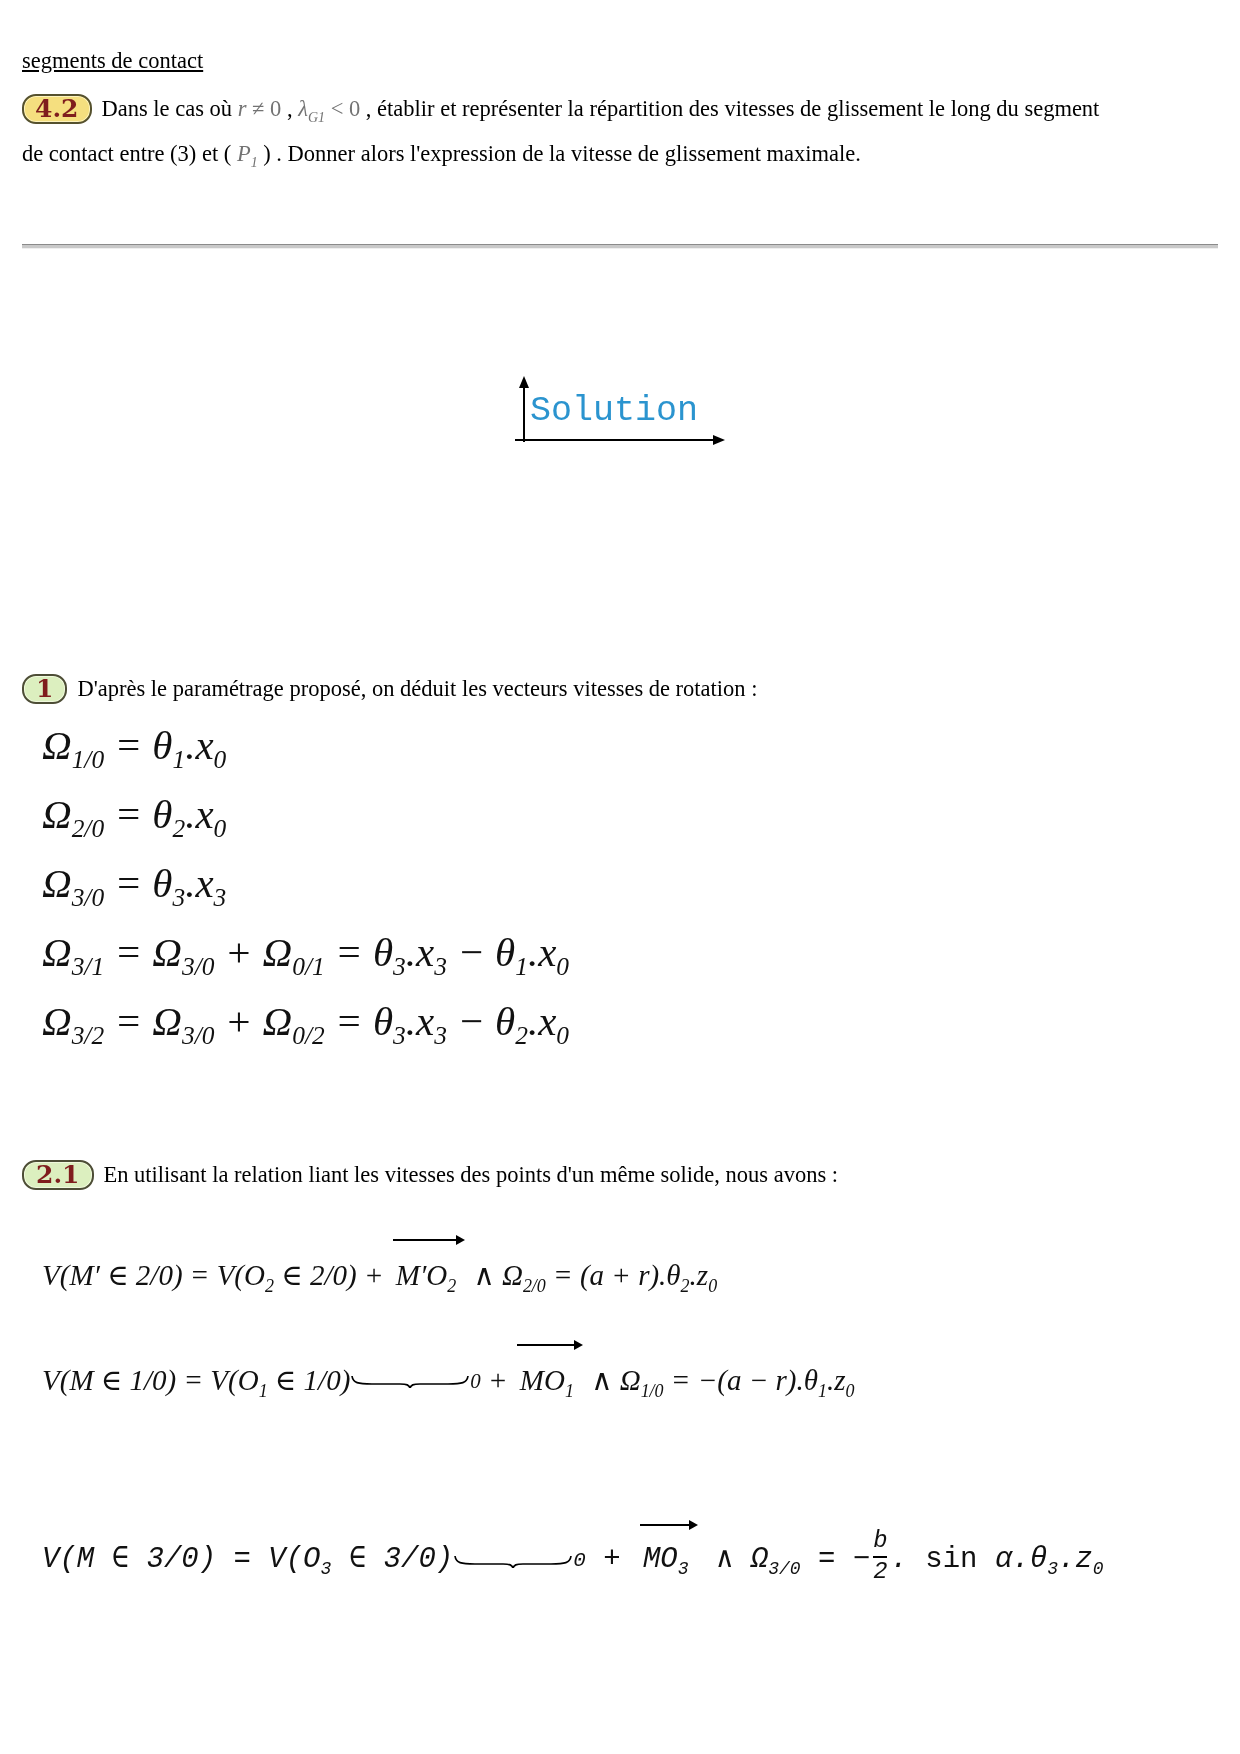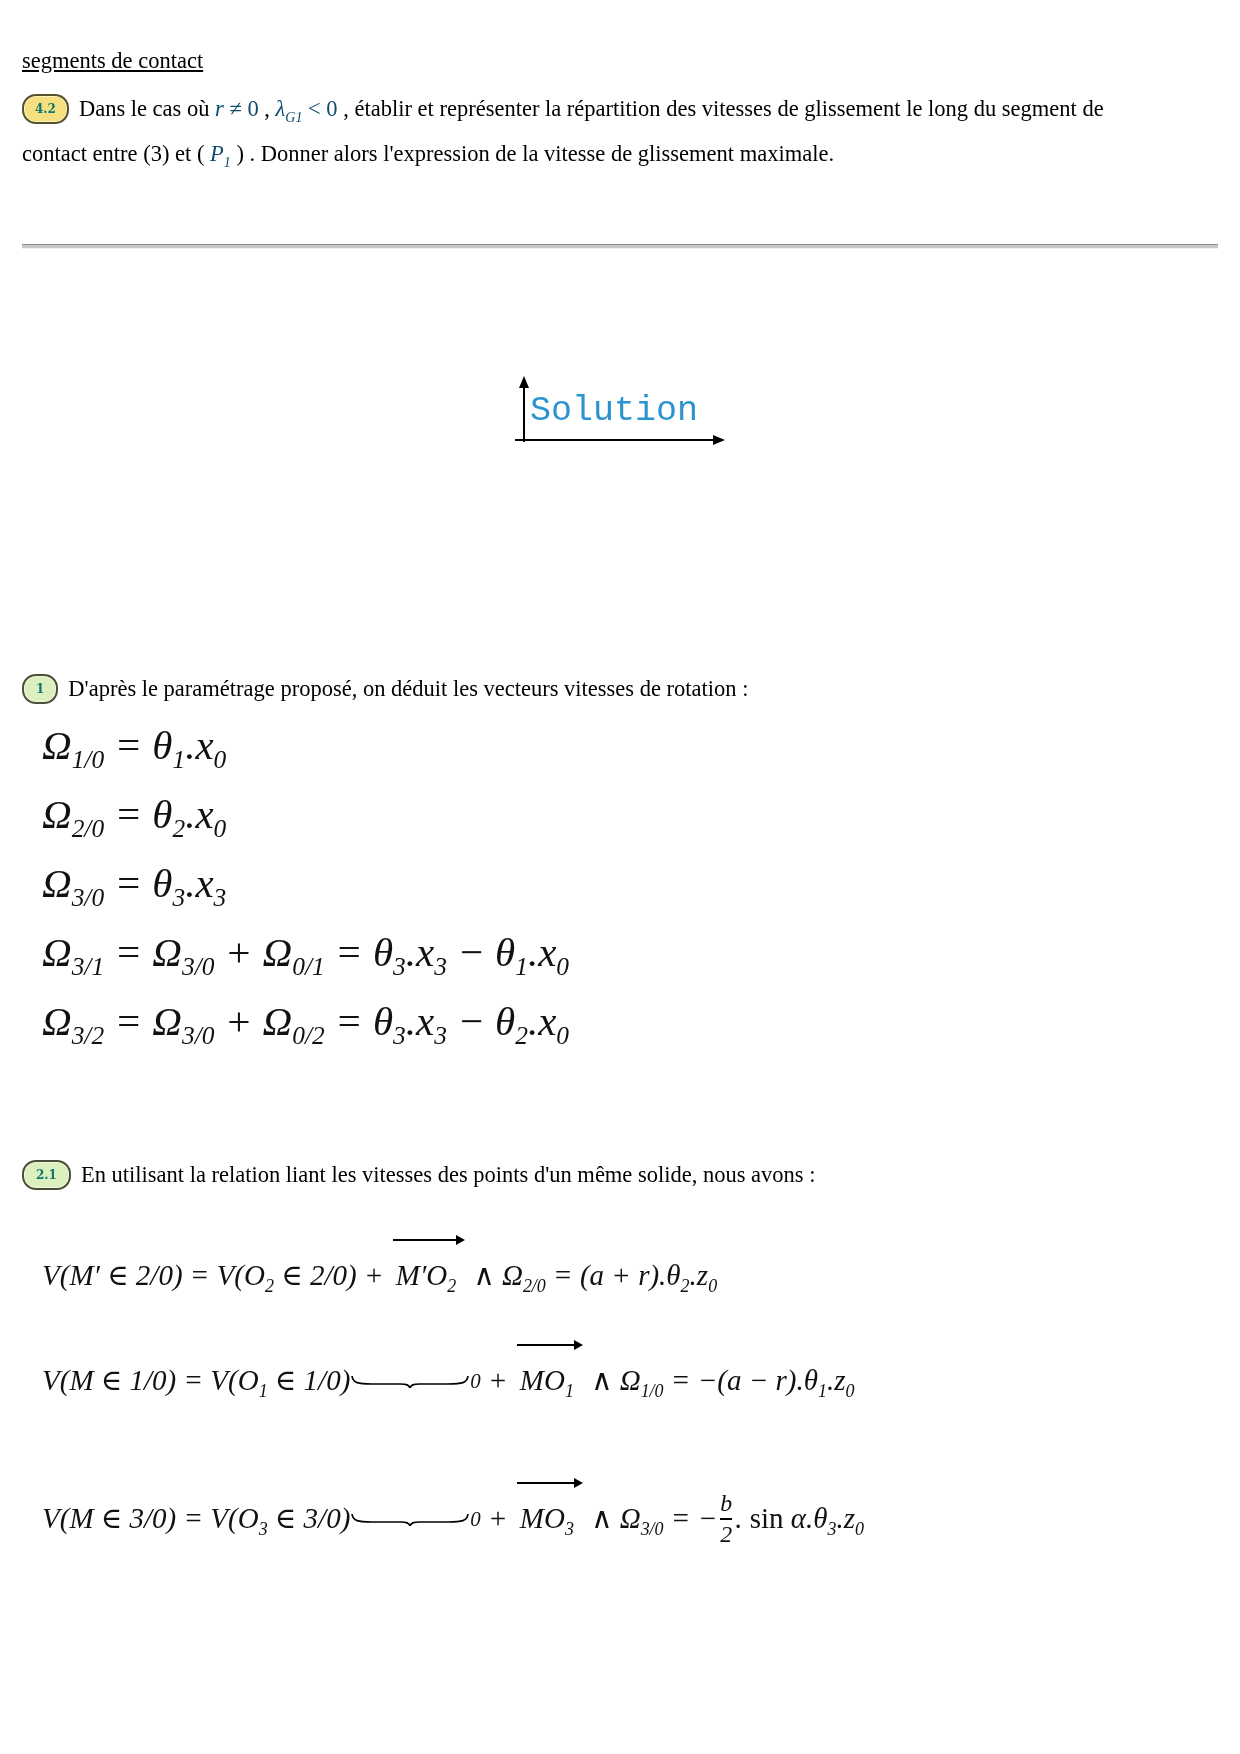--- a/index.html
+++ b/index.html
@@ -20,30 +20,30 @@
     font-size:22.5px;
     line-height:30px;
     text-decoration:underline;
   }
   .question{
     margin:10px 0 0 0;
     max-width:1092px;
     font-size:22.5px;
     line-height:45px;
   }
-  .imath{font-style:italic;white-space:nowrap;color:#0c4a6e;}
+  .imath{font-style:italic;white-space:nowrap;color:#737373;}
 
   
   .badge{
     display:inline-block;
     border-radius:14px;
     font-family:"DejaVu Serif",serif;
-    font-size:12px;
+    font-size:25px;
     font-weight:bold;
-    color:#0f766e;
+    color:#7f1d1d;
     line-height:24px;
     text-align:center;
     vertical-align:middle;
     position:relative;
     top:-2px;
   }
   .badge-yellow{
     background:#F5DF7F;
     border:2px solid #55512e;
     padding:1px 11px;
@@ -118,21 +118,21 @@
     margin:0 0 21px 20px;
   }
   .eq-o.first{margin-top:14px;}
   .eq-v{
     font-size:29px;
     line-height:48px;
     margin:0 0 0 20px;
   }
   .evA{margin-top:46px;}
   .evB{margin-top:45px;}
-  .evC{margin-top:78px;}
+  .evC{margin-top:120px;font-family:Liberation Mono, monospace;}
 
   .tk-t{font-style:italic;}
   .tk-up{font-style:normal;}
   .tk-sub{font-size:0.62em;line-height:0;font-style:italic;}
   .tk-ovl{position:relative;display:inline-block;padding:12px 8px 0 3px;margin:0 2px;}
   .tk-ovl::before{
     content:"";position:absolute;left:0;right:6px;top:0;height:0;border-top:2px solid #000;
   }
   .tk-ovl::after{
     content:"";position:absolute;right:-1px;top:-4px;

